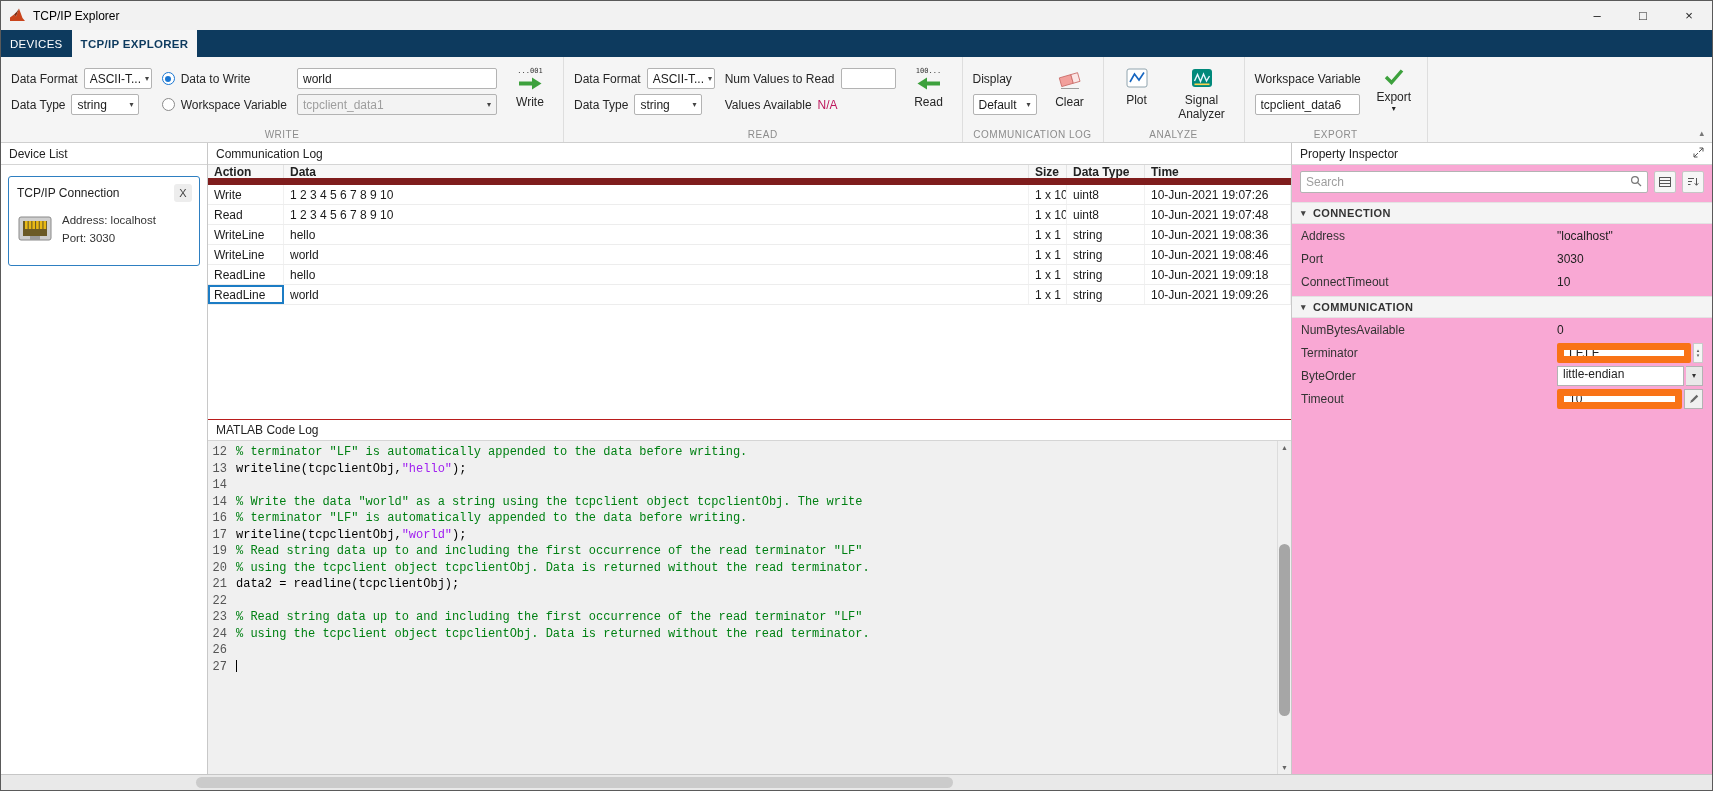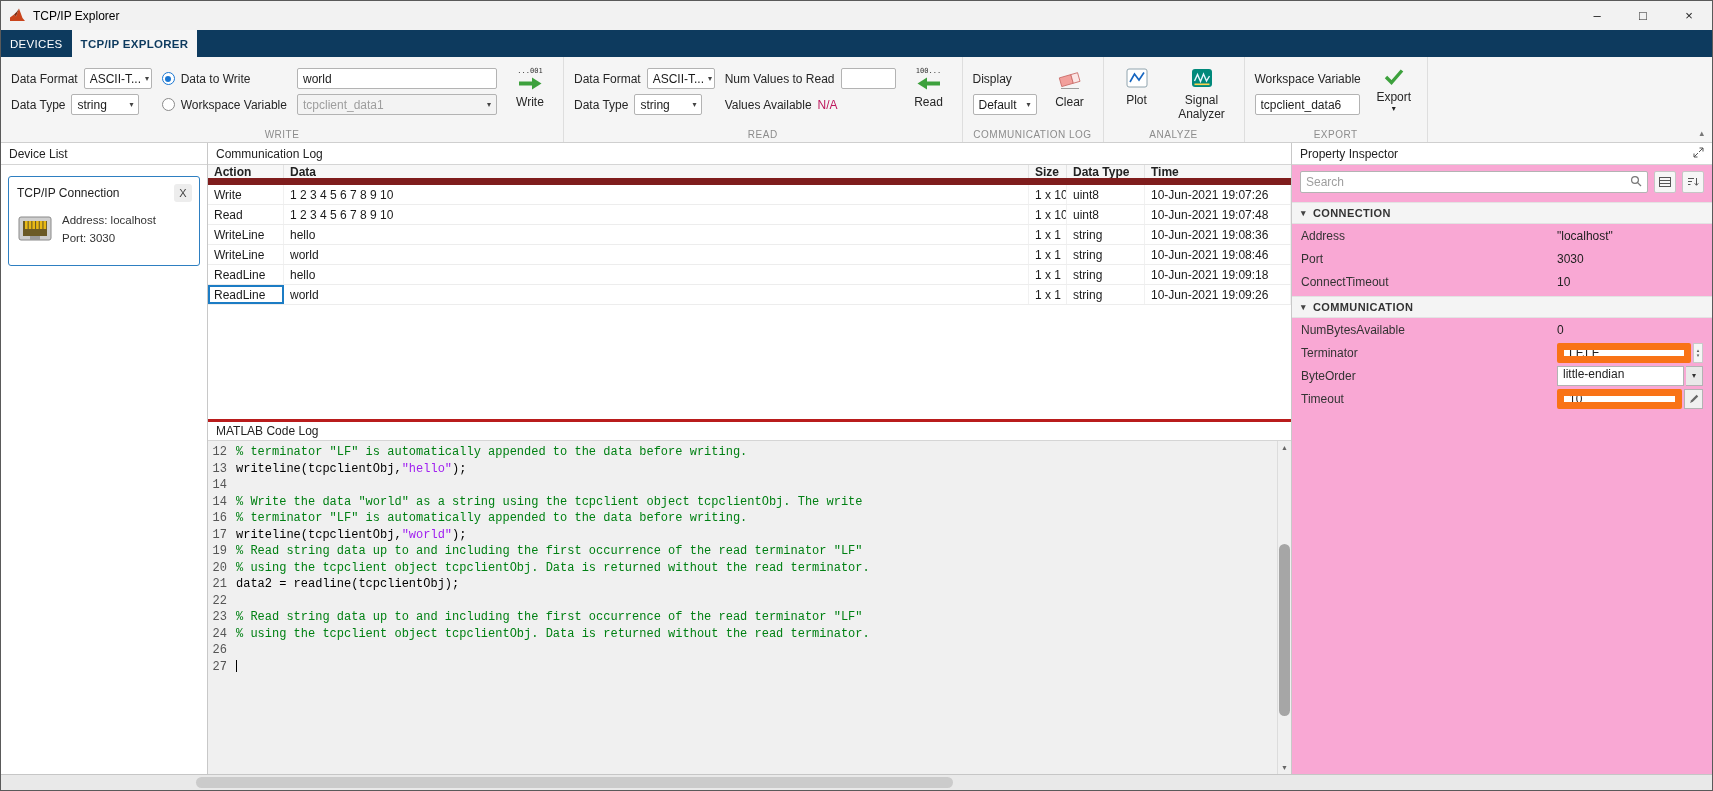--- a/index.html
+++ b/index.html
@@ -54,21 +54,21 @@
 
   
   .center-panel{flex:1;display:flex;flex-direction:column;min-width:0;border-right:1px solid #c8c8c8}
   .thead{display:flex;height:20px;background:#f7f7f7;border-bottom:7px solid #7f1d1d;flex:0 0 auto}
   .th{padding:0 6px;display:flex;align-items:center;font-weight:bold;color:#222;border-right:1px solid #e3e3e3;white-space:nowrap;overflow:hidden}
   .c0{width:76px;flex:0 0 auto}.c1{flex:1;min-width:0}.c2{width:38px;flex:0 0 auto}.c3{width:78px;flex:0 0 auto}.c4{width:146px;flex:0 0 auto;border-right:none}
   .tr{display:flex;height:20px;border-bottom:1px solid #ededed;background:#fff;flex:0 0 auto}
   .td{padding:0 6px;display:flex;align-items:center;color:#1a1a1a;border-right:1px solid #f1f1f1;white-space:nowrap;overflow:hidden}
   .td.sel{outline:2px solid #1c7cc4;outline-offset:-2px}
   .log-filler{flex:1;background:#fff}
-  .code-header{border-top:3px solid #b91c1c}
+  .code-header{border-top:1px solid #b91c1c}
   .code-area{height:333px;flex:0 0 auto;background:#f0f0f0;display:flex;overflow:hidden}
   .code-lines{flex:1;padding-top:3px;font-family:Liberation Mono, monospace;font-size:12px;line-height:16.5px;min-width:0;overflow:hidden}
   .code-line{display:flex;white-space:pre}
   .lnum{width:28px;text-align:right;padding-right:9px;color:#555;flex:0 0 auto}
   .lbody{white-space:pre}
   .tk-c{color:#008013}
   .tk-s{color:#a020f0}
   .tk-p{color:#000}
   .caret{display:inline-block;width:1px;height:12px;background:#000;vertical-align:middle}
   .vscroll{width:14px;background:#f0f0f0;border-left:1px solid #dcdcdc;position:relative;flex:0 0 auto}

